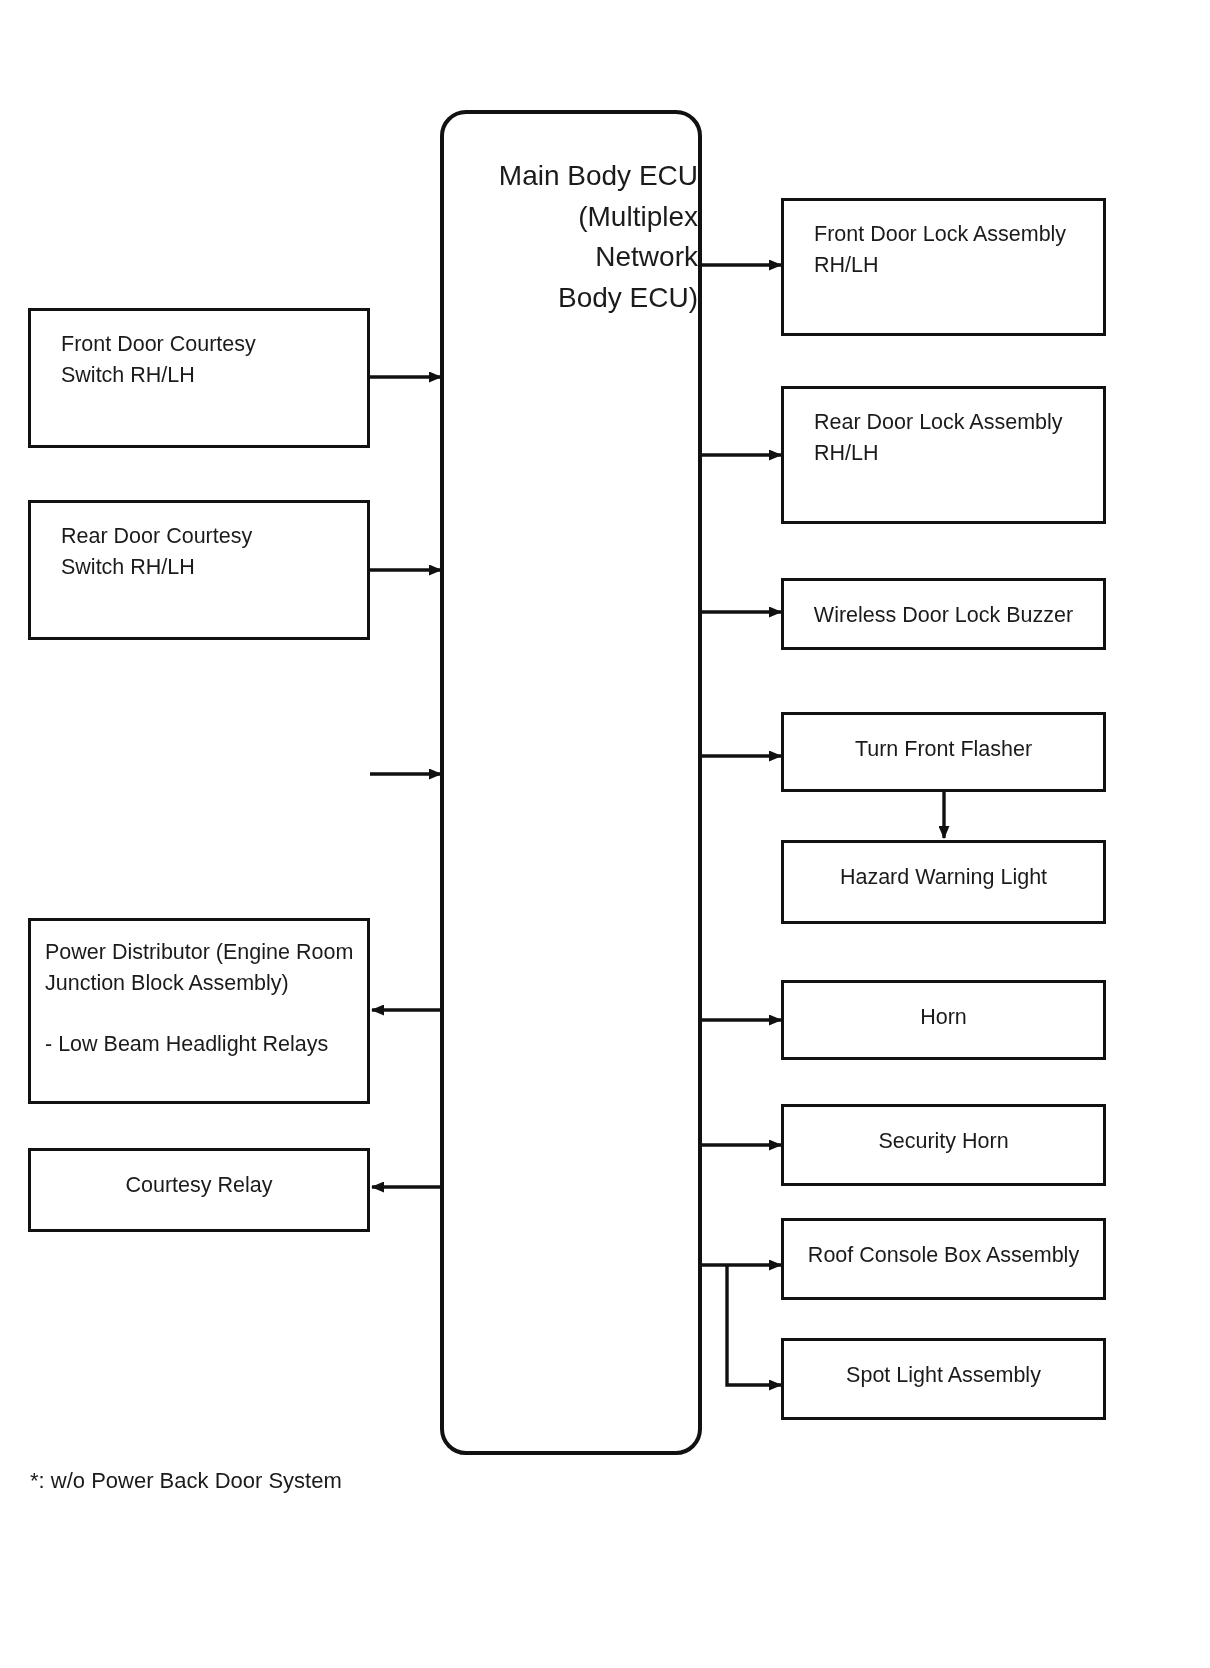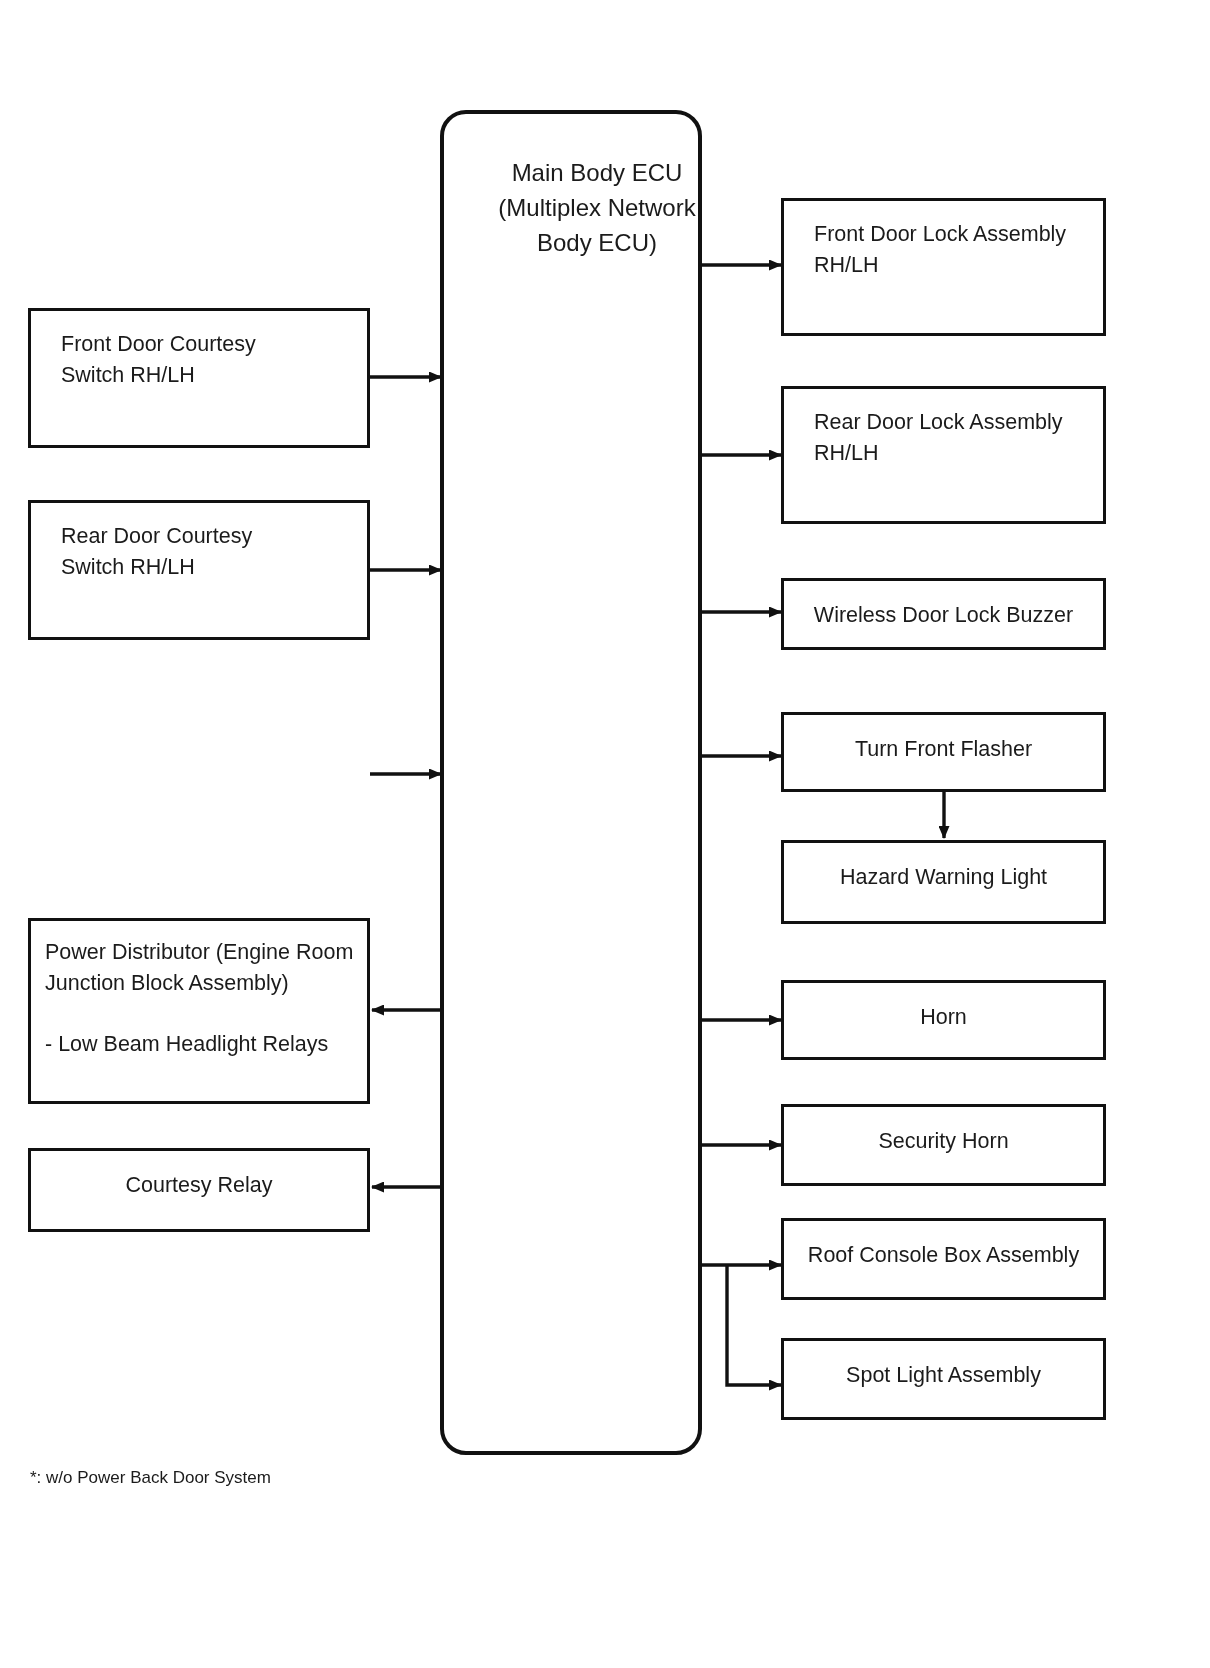--- a/index.html
+++ b/index.html
@@ -35,31 +35,31 @@
   .node.center .txt { padding-top: 19px; text-align: center; }
 
   .ecu {
     position: absolute;
     background: #ffffff;
     border: 4px solid #111111;
     border-radius: 26px;
     z-index: 2;
   }
   .ecu .txt {
-    font-size: 24px;
+    font-size: 28px;
     line-height: 1.45;
     color: #1b1b1b;
     white-space: pre-line;
     padding: 42px 0 0 52px;
-    text-align: center;
+    text-align: right;
   }
 
   .footnote {
     position: absolute;
-    font-size: 17px;
+    font-size: 22px;
     color: #1b1b1b;
     z-index: 2;
   }
 </style>
 </head>
 <body>
 
 <div id="diagram">
 
   <svg class="wires" viewBox="0 0 1210 1668">

